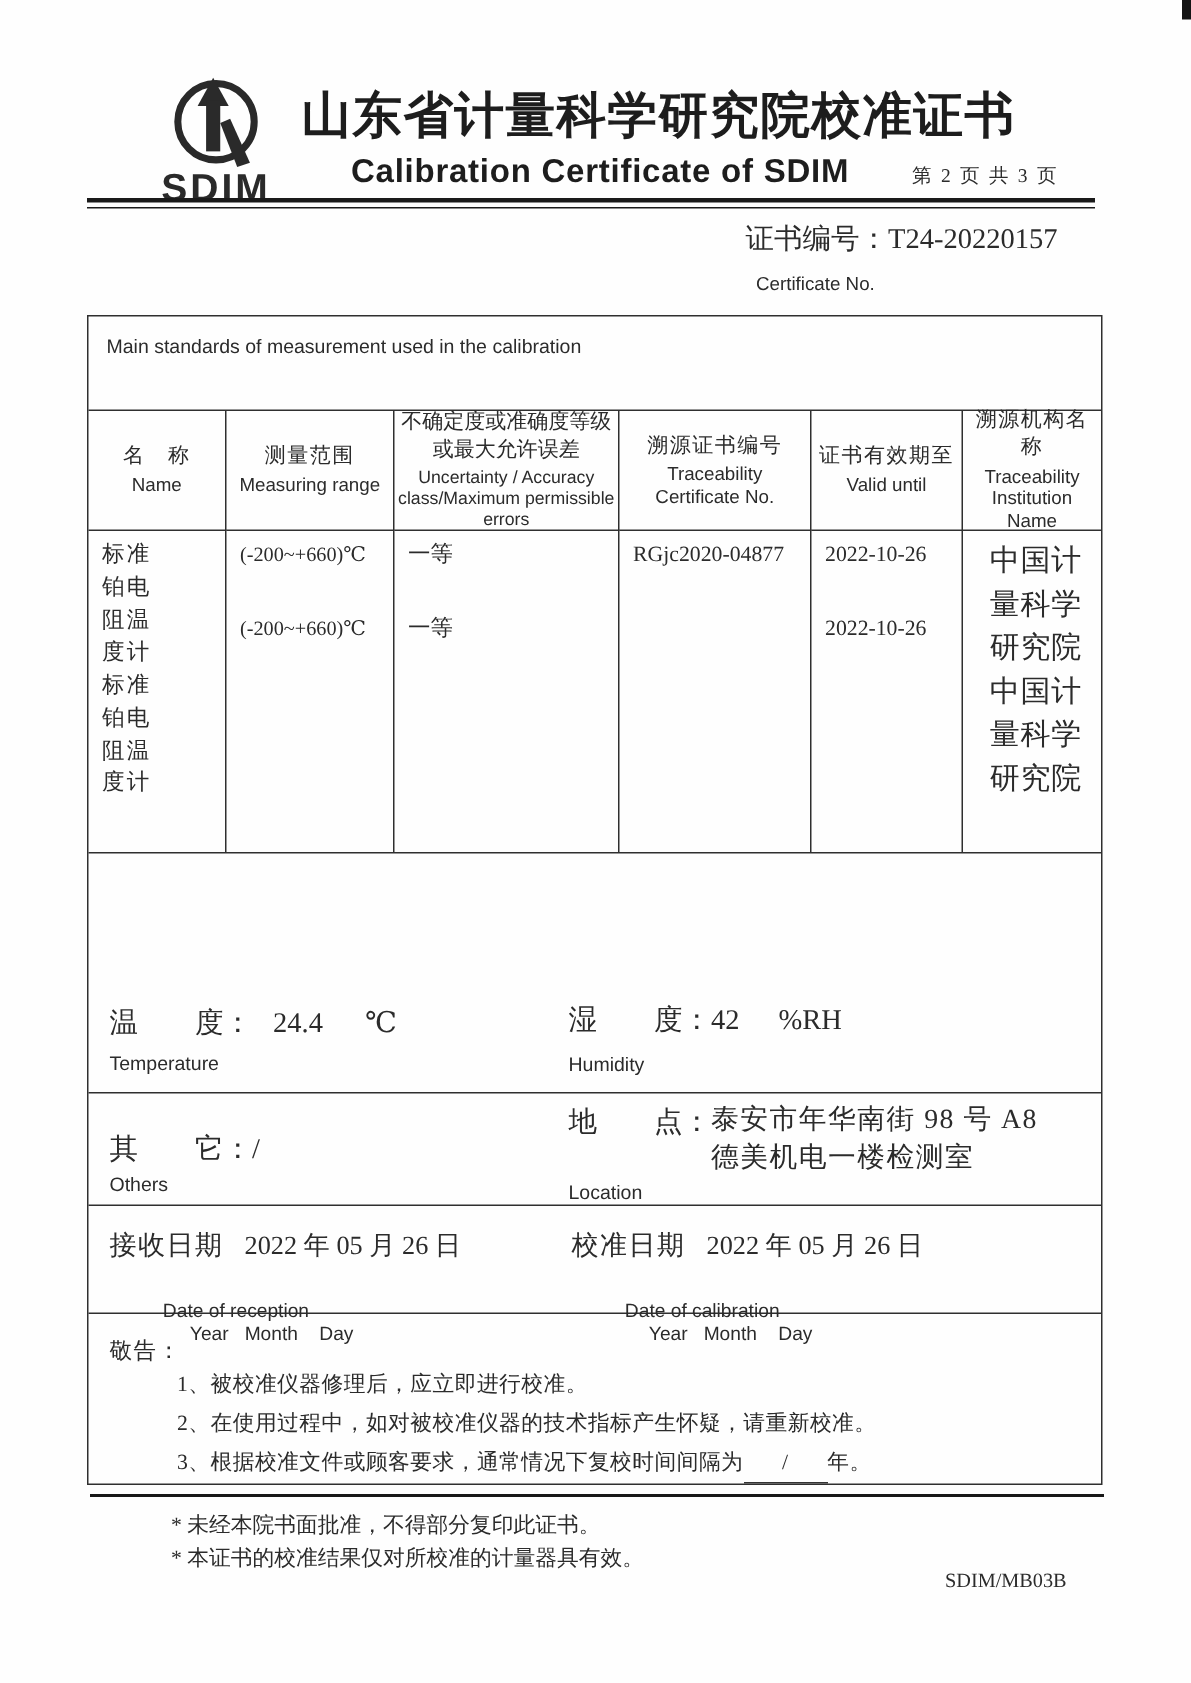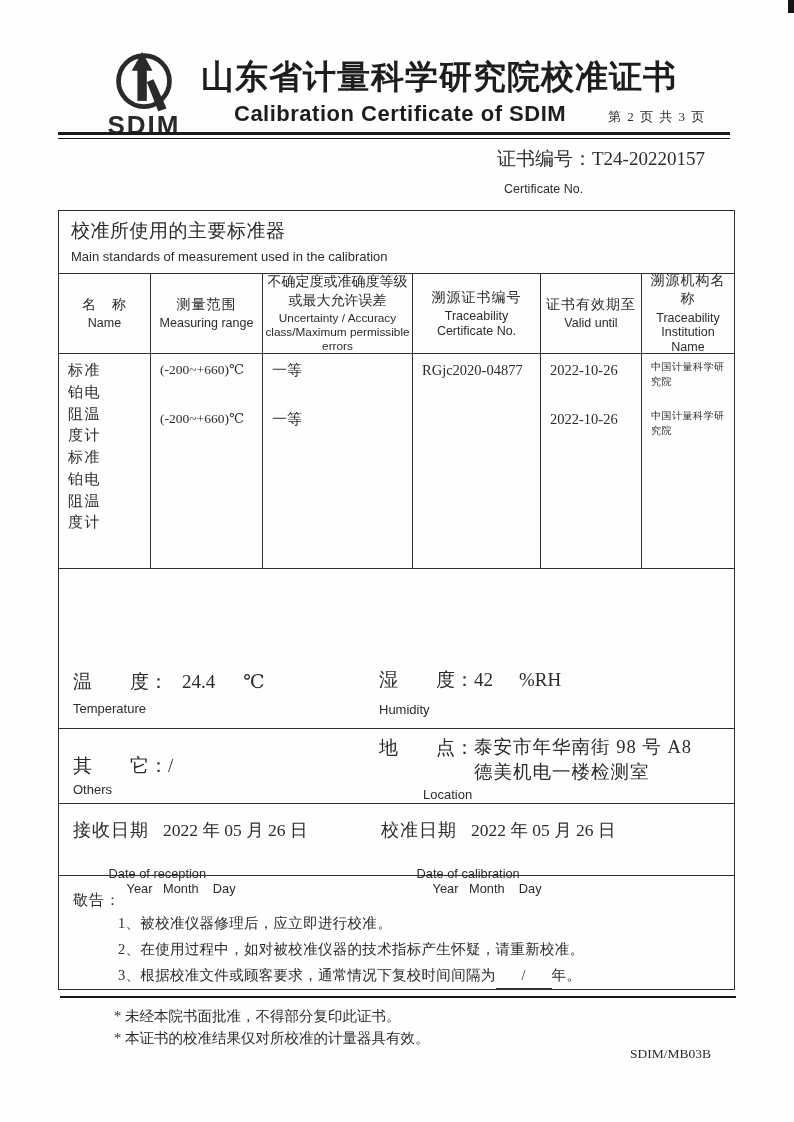--- a/index.html
+++ b/index.html
@@ -42,21 +42,21 @@
   .th .cn { font-size:14px; line-height:1.3; letter-spacing:1px; }
   .th .en { font-size:12.5px; line-height:1.18; margin-top:2px; }
   .th.c3 .cn { letter-spacing:0; }
   .th.c3 .en { font-size:11.8px; }
   .td { border-right:1.4px solid #2f2f2f; padding:6px 4px 0 9px; }
   .entry { min-height:49px; font-size:15px; line-height:1.45; }
   .td.c1 { padding-right:34px; }
   .td.c1 .entry { letter-spacing:1.5px; }
   .td.c2 .entry { font-size:13.5px; letter-spacing:0; }
   .td.c4 .entry, .td.c5 .entry { font-size:14.5px; }
-  .td.c6 .entry { font-size:10px; letter-spacing:0.5px; }
+  .td.c6 .entry { font-size:20px; letter-spacing:0.5px;text-align:center; }
 
   .row { position:absolute; left:0; width:100%; border-bottom:1.4px solid #2f2f2f; }
   .r1 { top:358px; height:87px; }
   .r2 { top:445px; height:73px; }
   .r3 { top:518px; height:75px; }
   .r4 { top:593px; height:72px; }
   .r5 { top:665px; height:115px; border-bottom:none; }
   .r1 .h-cn { position:absolute; left:12px; top:16px; }
   .r1 .h-en { position:absolute; left:12px; top:52px; }
 
@@ -65,21 +65,21 @@
   .sub-en { font-size:13px; }
 
   .temp-line  { position:absolute; left:14px; top:13px; white-space:nowrap; }
   .temp-en    { position:absolute; left:14px; top:45px; }
   .hum-line   { position:absolute; left:320px; top:11px; white-space:nowrap; }
   .hum-en     { position:absolute; left:320px; top:46px; }
   .oth-line   { position:absolute; left:14px; top:24px; white-space:nowrap; }
   .oth-en     { position:absolute; left:14px; top:53px; }
   .loc-wrap   { position:absolute; left:320px; top:6px; display:flex; }
   .loc-value  { width:242px; font-size:18.5px; line-height:1.35; letter-spacing:1px; }
-  .loc-en     { position:absolute; left:320px; top:58px;margin-left:44px; }
+  .loc-en     { position:absolute; left:320px; top:58px; }
 
   .date-left  { position:absolute; left:14px; top:14px; }
   .date-right { position:absolute; left:322px; top:14px; }
   .date-line { white-space:nowrap; }
   .date-label { font-size:18px; letter-spacing:1px; }
   .date-value { font-size:17.5px; margin-left:10px; }
   .date-sub { margin-top:9px; font-size:12.8px; white-space:pre; }
 
   .r5 { padding:15px 16px 0 14px; }
   .notice-title { font-size:15px; letter-spacing:1px; }
@@ -110,21 +110,20 @@
   <div class="title-cn">山东省计量科学研究院校准证书</div>
   <div class="title-en en">Calibration Certificate of SDIM</div>
   <div class="page-info">第 2 页 共 3 页</div>
   <div class="header-rule"></div>
   <div class="cert-line"><span>证书编号：</span><span>T24-20220157</span></div>
   <div class="cert-en en">Certificate No.</div>
 
   <div class="box">
 
     <div class="sec-std">
-      <div class="h-cn">校准所使用的主要标准器</div>
       <div class="h-en en">Main standards of measurement used in the calibration</div>
     </div>
 
     <div class="std-table">
       <div class="th">
         <span class="cn">名　称</span>
         <span class="en">Name</span>
       </div>
       <div class="th">
         <span class="cn">测量范围</span>

